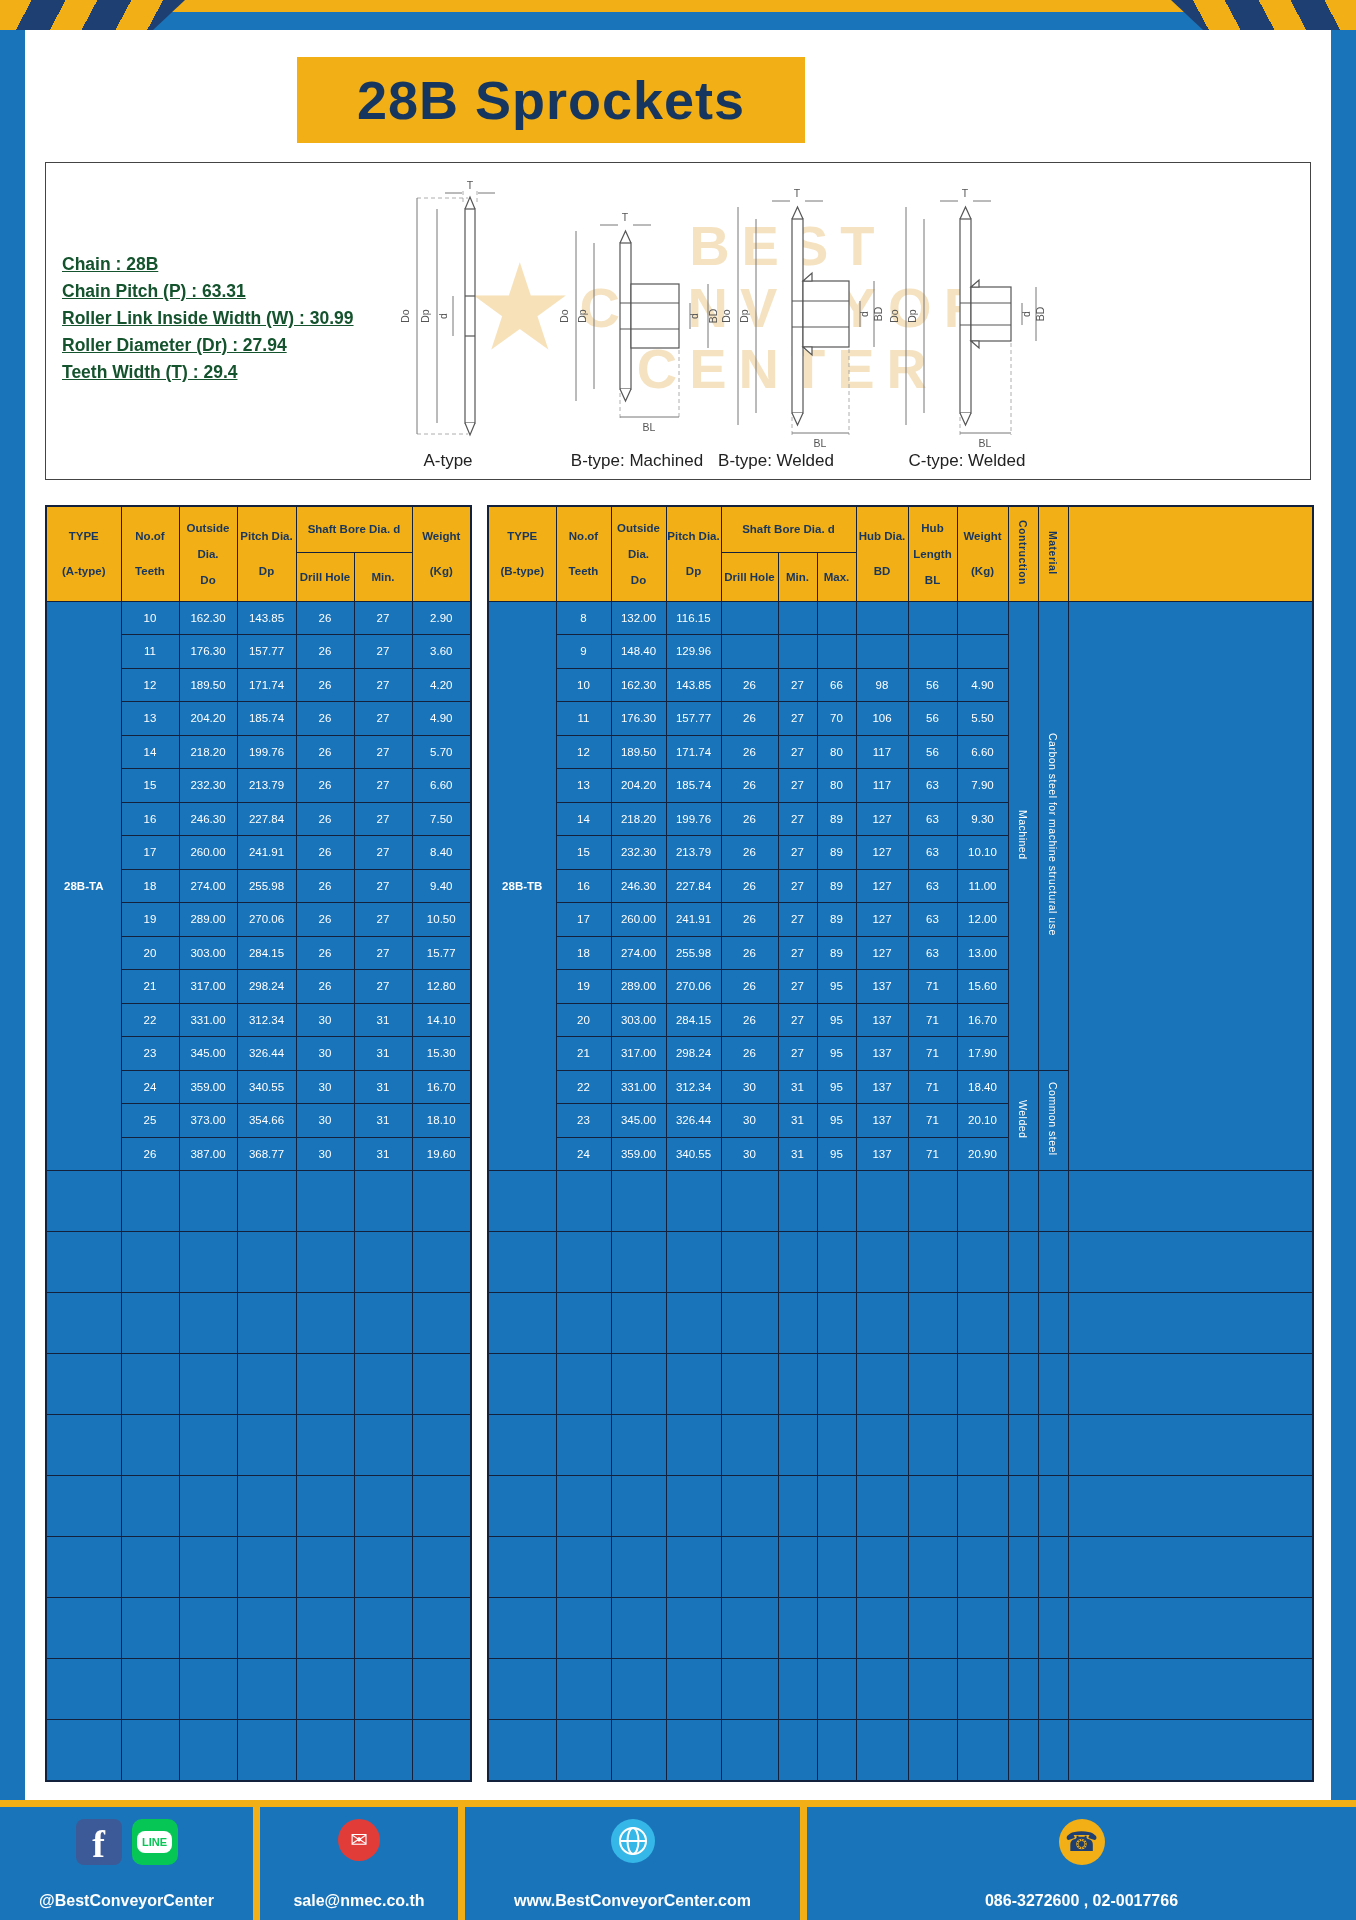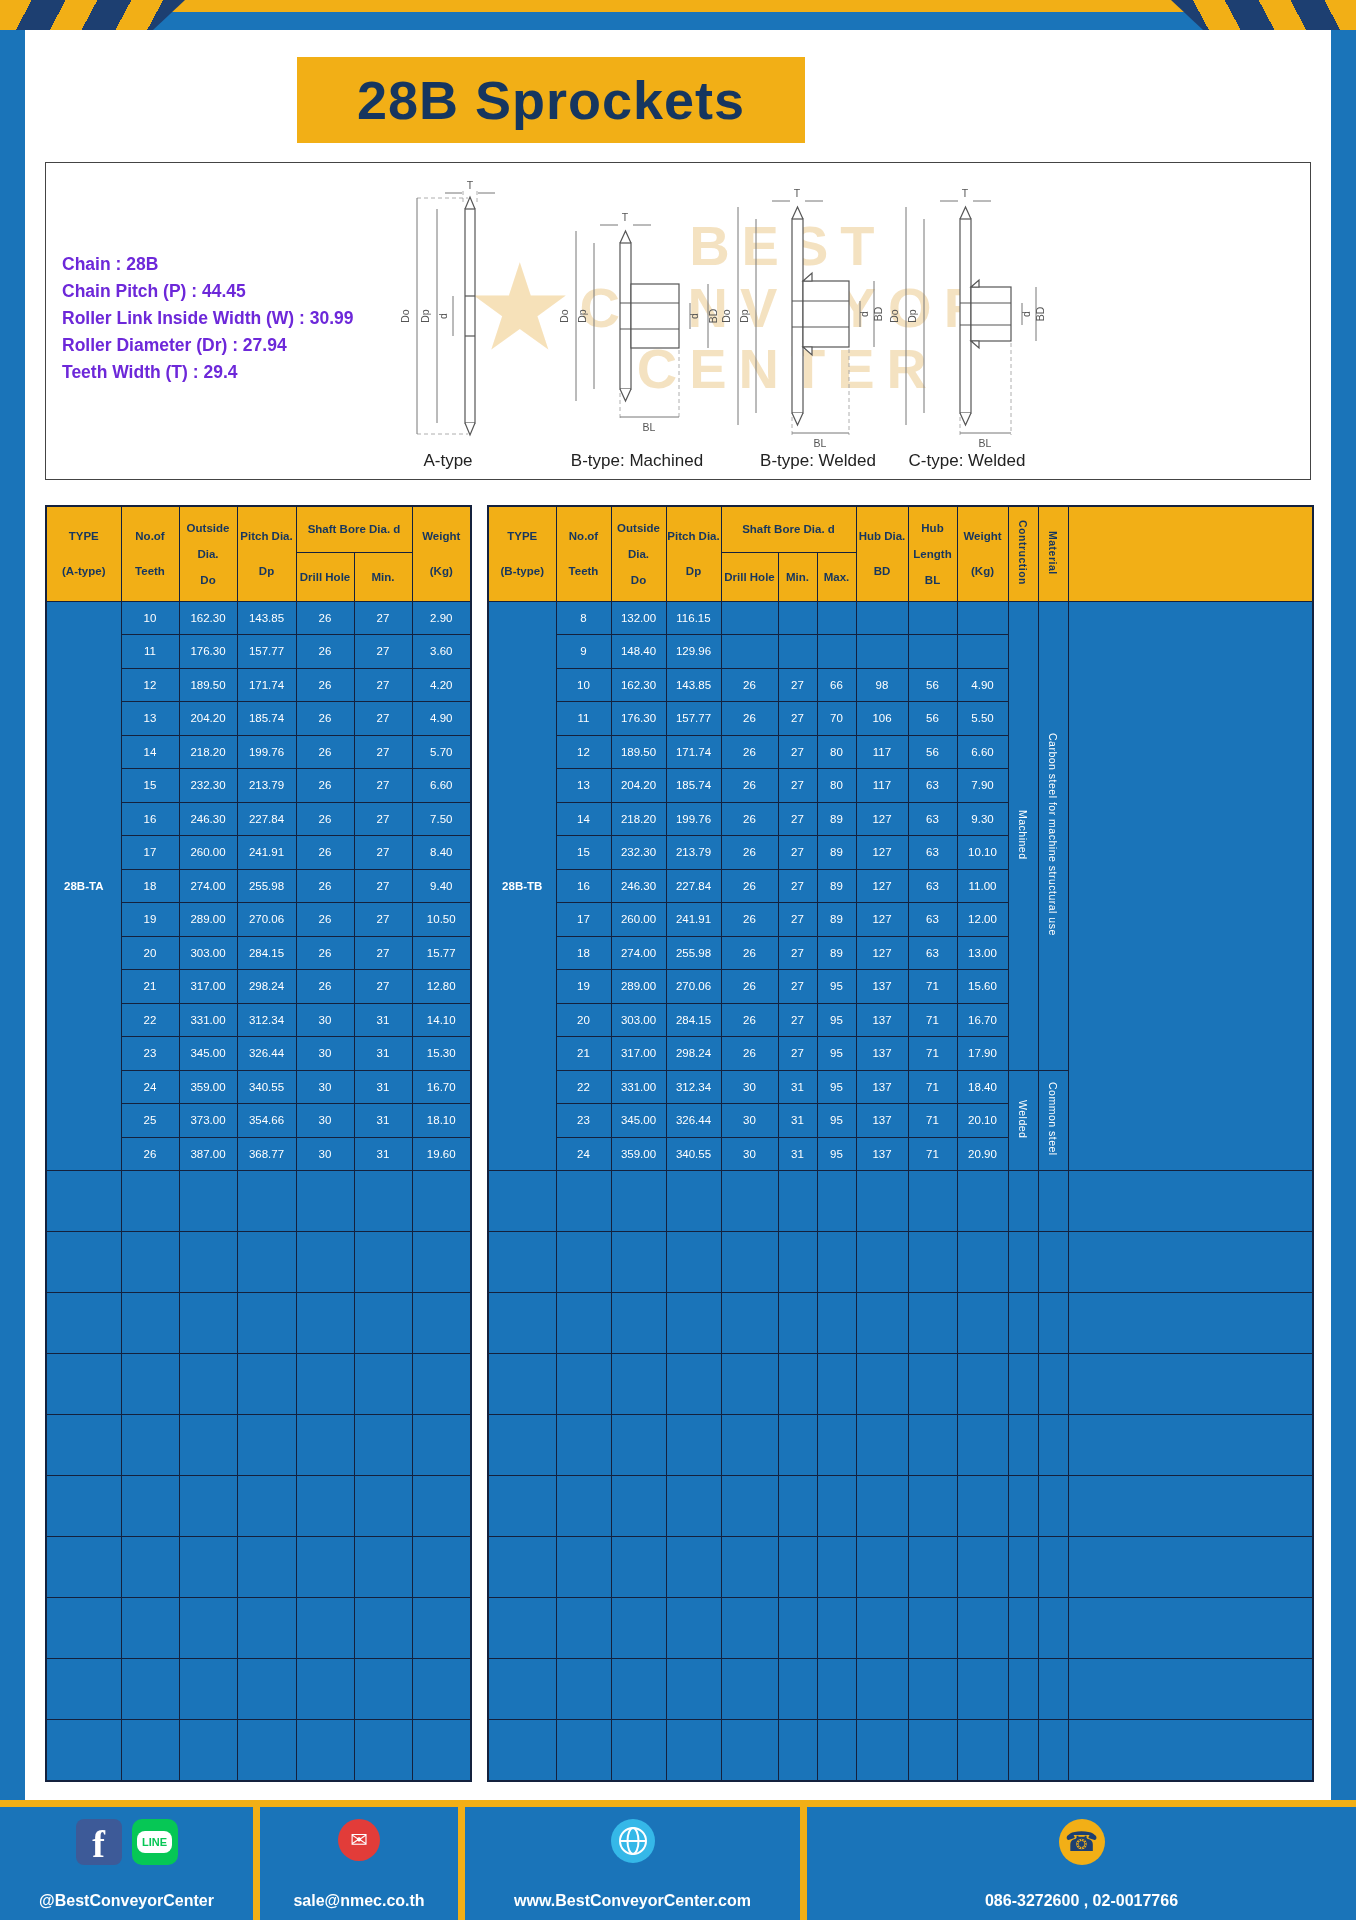--- a/index.html
+++ b/index.html
@@ -6,21 +6,21 @@
   .page{position:relative;width:1356px;height:1920px;background:#1a74b9;overflow:hidden;font-family:"Liberation Sans",sans-serif;}
   .top-bar{position:absolute;top:0;left:0;right:0;height:12px;background:#f2af16;z-index:3;}
   .hazard{position:absolute;top:0;height:30px;width:185px;z-index:4;}
   .hazard.left{left:0;background:repeating-linear-gradient(118deg,#f2af16 0 28px,#1d3f71 28px 58px);clip-path:polygon(0 0,185px 0,153px 30px,0 30px);}
   .hazard.right{right:0;background:repeating-linear-gradient(-118deg,#f2af16 0 28px,#1d3f71 28px 58px);clip-path:polygon(0 0,185px 0,185px 30px,32px 30px);}
   .content{position:absolute;left:25px;right:25px;top:30px;bottom:120px;background:#ffffff;}
   .title-banner{position:absolute;left:272px;top:27px;width:508px;height:86px;background:#f2af16;display:flex;align-items:center;justify-content:center;}
   .title-text{font-size:54px;font-weight:bold;color:#16365f;letter-spacing:1px;}
   .panel{position:absolute;left:20px;top:132px;width:1266px;height:318px;border:1.5px solid #444;box-sizing:border-box;background:#fff;overflow:hidden;}
   .specs{position:absolute;left:16px;top:88px;z-index:5;}
-  .specs div{font-size:17.5px;font-weight:bold;color:#6d28d9;line-height:27px;white-space:nowrap;}
+  .specs div{font-size:17.5px;font-weight:bold;color:#14532d;line-height:27px;white-space:nowrap;text-decoration:underline;}
   .watermark{position:absolute;left:420px;top:52px;display:flex;align-items:center;z-index:1;opacity:.55;}
   .wm-star{font-size:120px;color:#f0c981;line-height:1;}
   .wm-lines{margin-left:6px;text-align:center;}
   .wm-lines div{font-size:56px;font-weight:bold;letter-spacing:12px;line-height:1.1;color:#eccb8f;}
   .dwg{position:absolute;top:16px;z-index:2;}
   .dwg .ln{stroke:#777;stroke-width:1;fill:none;}
   .dwg .part{stroke:#555;stroke-width:1.2;fill:#ffffff;}
   .dwg .ext{stroke:#999;stroke-width:.8;stroke-dasharray:4 3;fill:none;}
   .dwg text{fill:#555;font-size:10.5px;font-family:"Liberation Sans",sans-serif;}
   .dwg-label{position:absolute;bottom:8px;transform:translateX(-50%);font-size:17px;color:#222;white-space:nowrap;}
@@ -68,21 +68,21 @@
         <div class="wm-star">★</div>
         <div class="wm-lines">
           <div>BEST</div>
           <div>CONVEYOR</div>
           <div>CENTER</div>
         </div>
       </div>
 
       <div class="specs">
         <div>Chain : 28B</div>
-        <div>Chain Pitch (P) : 44.45</div>
+        <div>Chain Pitch (P) : 63.31</div>
         <div>Roller Link Inside Width (W) : 30.99</div>
         <div>Roller Diameter (Dr) : 27.94</div>
         <div>Teeth Width (T) : 29.4</div>
       </div>
 
       <svg class="dwg" style="left:337px" width="130" height="274" viewBox="0 0 130 274">
         <path class="part" d="M82,30 L87,18 L92,30"></path>
         <rect class="part" x="82" y="30" width="10" height="214"></rect>
         <path class="part" d="M82,244 L87,256 L92,244"></path>
         <line class="part" x1="82" y1="117" x2="92" y2="117"></line>
@@ -173,21 +173,21 @@
         <line class="ln" x1="154" y1="108" x2="154" y2="162"></line>
         <text transform="rotate(-90 162 135)" x="162" y="135" text-anchor="middle">BD</text>
         <line class="ext" x1="78" y1="238" x2="78" y2="256"></line>
         <line class="ext" x1="129" y1="164" x2="129" y2="256"></line>
         <line class="ln" x1="78" y1="254" x2="129" y2="254"></line>
         <text x="103" y="268" text-anchor="middle">BL</text>
       </svg>
 
       <span class="dwg-label" style="left:402px">A-type</span>
       <span class="dwg-label" style="left:591px">B-type: Machined</span>
-      <span class="dwg-label" style="left:772px">B-type: Welded</span>
+      <span class="dwg-label" style="left:730px">B-type: Welded</span>
       <span class="dwg-label" style="left:921px">C-type: Welded</span>
     </div>
 
     <div class="tables">
 
       <table class="spec" id="table-a" style="width:425px">
         <colgroup>
           <col style="width:75px">
             <col style="width:58px">
             <col style="width:58px">

